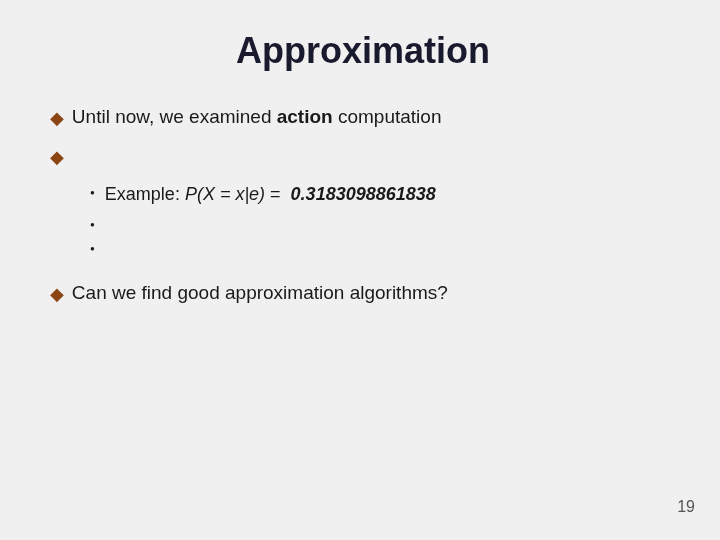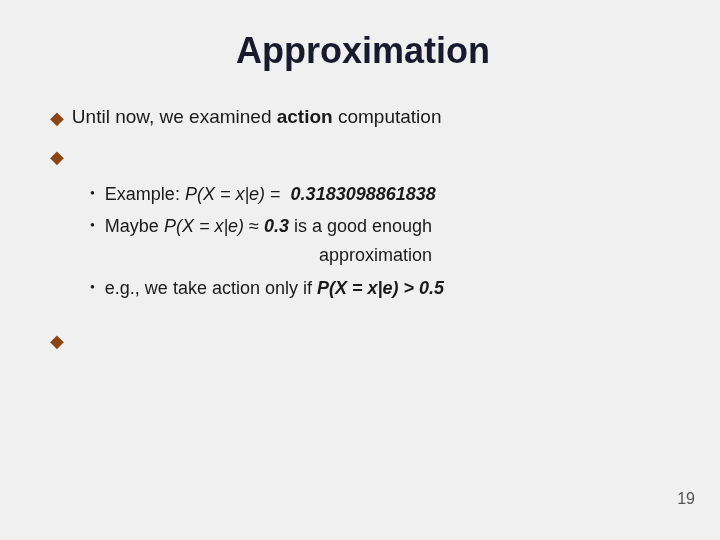--- a/index.html
+++ b/index.html
@@ -75,39 +75,38 @@
       color: #1a1a1a;
       font-size: 8px;
       margin-right: 10px;
       margin-top: 7px;
       flex-shrink: 0;
     }
 
     .sub-bullet-text {
       font-size: 18px;
       color: #1a1a1a;
-      text-align: right;
     }
 
     .bold {
       font-weight: bold;
     }
 
     .italic-bold {
       font-style: italic;
       font-weight: bold;
     }
 
     .italic {
       font-style: italic;
     }
 
     .page-number {
       position: absolute;
-      bottom: 32px;
+      bottom: 24px;
       right: 25px;
       font-size: 16px;
       color: #555;
     }
   </style>
 </head>
 <body>
 
 <div class="slide">
 
@@ -130,38 +129,34 @@
 
       <div class="sub-bullet">
         <span class="sub-bullet-icon">●</span>
         <span class="sub-bullet-text">
           Example: <span class="italic">P(X = x|e)</span> =&nbsp; <span class="italic-bold">0.3183098861838</span>
         </span>
       </div>
 
       <div class="sub-bullet">
         <span class="sub-bullet-icon">●</span>
-        <span class="sub-bullet-text">
-          Maybe <span class="italic">P(X = x|e)</span> ≈ <span class="italic-bold">0.3</span> is a good enough<br>
-          &nbsp;&nbsp;&nbsp;&nbsp;approximation
-        </span>
       </div>
 
       <div class="sub-bullet">
         <span class="sub-bullet-icon">●</span>
-        <span class="sub-bullet-text">
-          e.g., we take action only if <span class="italic-bold">P(X = x|e) &gt; 0.5</span>
-        </span>
       </div>
 
     </div>
 
     <div style="height: 18px;"></div>
 
     <div class="bullet-main">
       <span class="bullet-icon">◆</span>
+      <span class="bullet-text">
+        Can we find good approximation algorithms?
+      </span>
     </div>
 
   </div>
 
   <div class="page-number">19</div>
 
 </div>
 
 </body></html>

